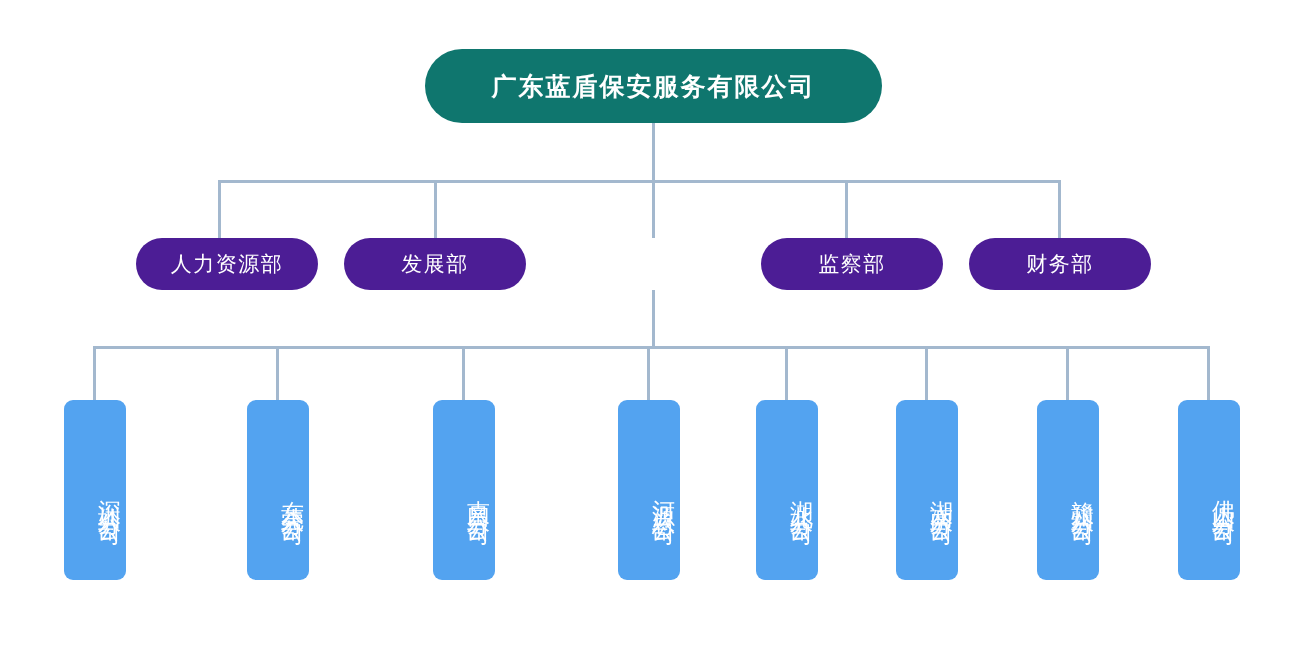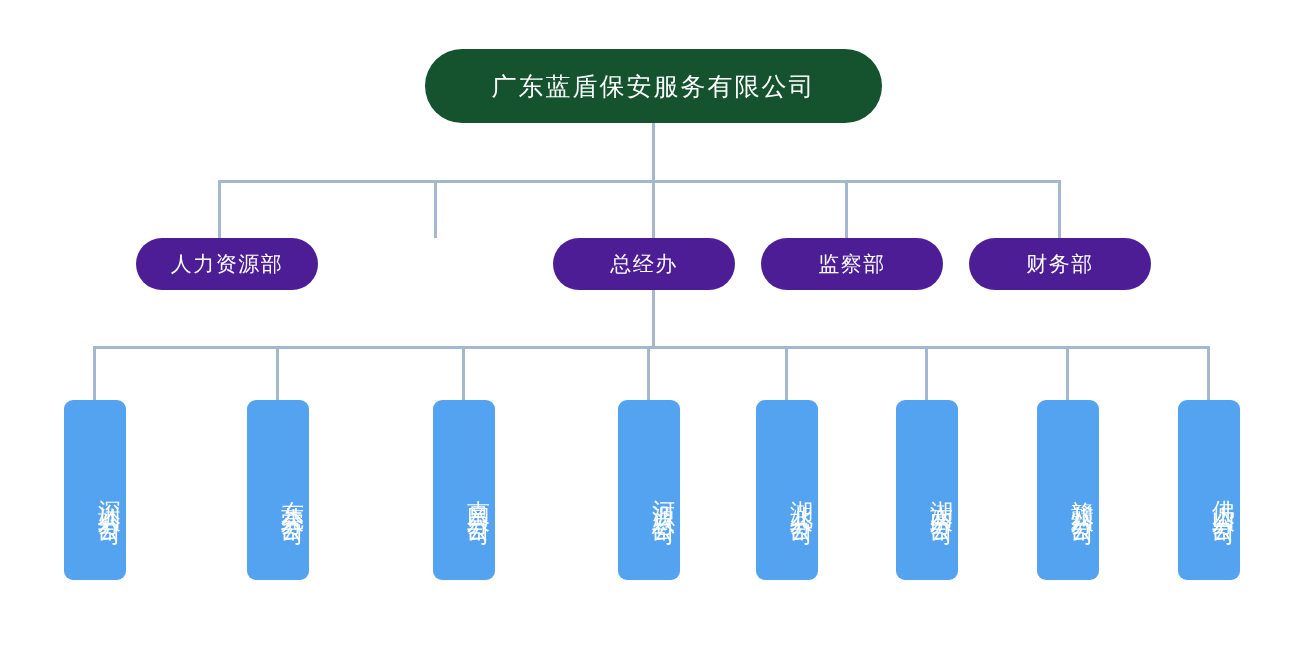--- a/index.html
+++ b/index.html
@@ -33,24 +33,24 @@
     display: flex;
     align-items: center;
     justify-content: center;
     color: #ffffff;
     text-align: center;
     letter-spacing: 1px;
   }
 
   
   .node-root {
-    background: #14532d;
+    background: #0f766e;
     border-radius: 999px;
     font-size: 25px;
-    font-weight: normal;
+    font-weight: bold;
     letter-spacing: 2px;
   }
 
   
   .node-dept {
     background: #4c1d95;
     border-radius: 999px;
     font-size: 21px;
     font-weight: normal;
     letter-spacing: 1.5px;
@@ -84,24 +84,24 @@
 
   <div class="connector v-line" style="left:218px; top:180px; height:58px;"></div>
   <div class="connector v-line" style="left:434px; top:180px; height:58px;"></div>
   <div class="connector v-line" style="left:845px; top:180px; height:58px;"></div>
   <div class="connector v-line" style="left:1058px; top:180px; height:58px;"></div>
 
   <div class="node node-dept" style="left:136px; top:238px; width:182px; height:52px;">
     <span>人力资源部</span>
   </div>
 
+  <div class="node node-dept" style="left:344px; top:238px; width:182px; height:52px;">
+    <span>发展部</span>
+  </div>
 
-  <div class="node node-dept" style="left:553px; top:238px; width:182px; height:52px;">
-    <span>总经办</span>
-  </div>
 
   <div class="node node-dept" style="left:969px; top:238px; width:182px; height:52px;">
     <span>财务部</span>
   </div>
 
   <div class="node node-dept" style="left:761px; top:238px; width:182px; height:52px;">
     <span>监察部</span>
   </div>
 
   <div class="connector v-line" style="left:652px; top:290px; height:59px;"></div>

